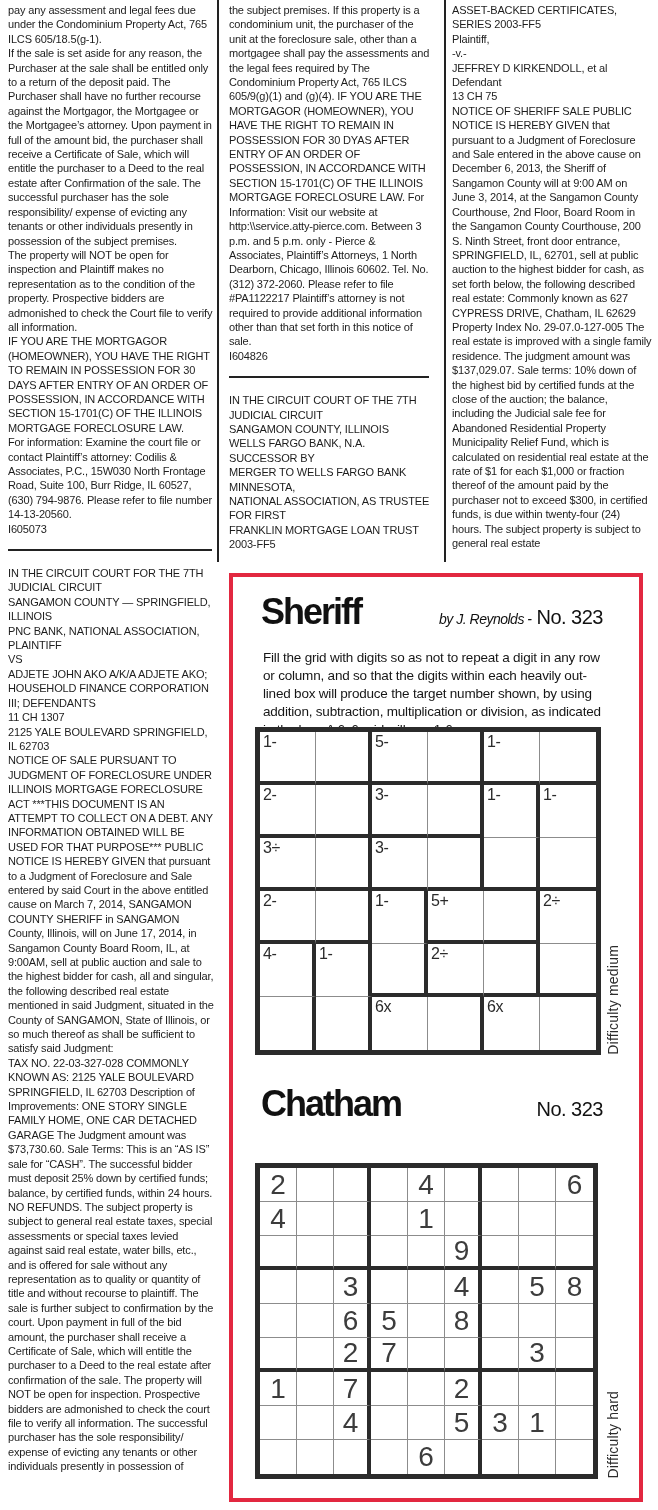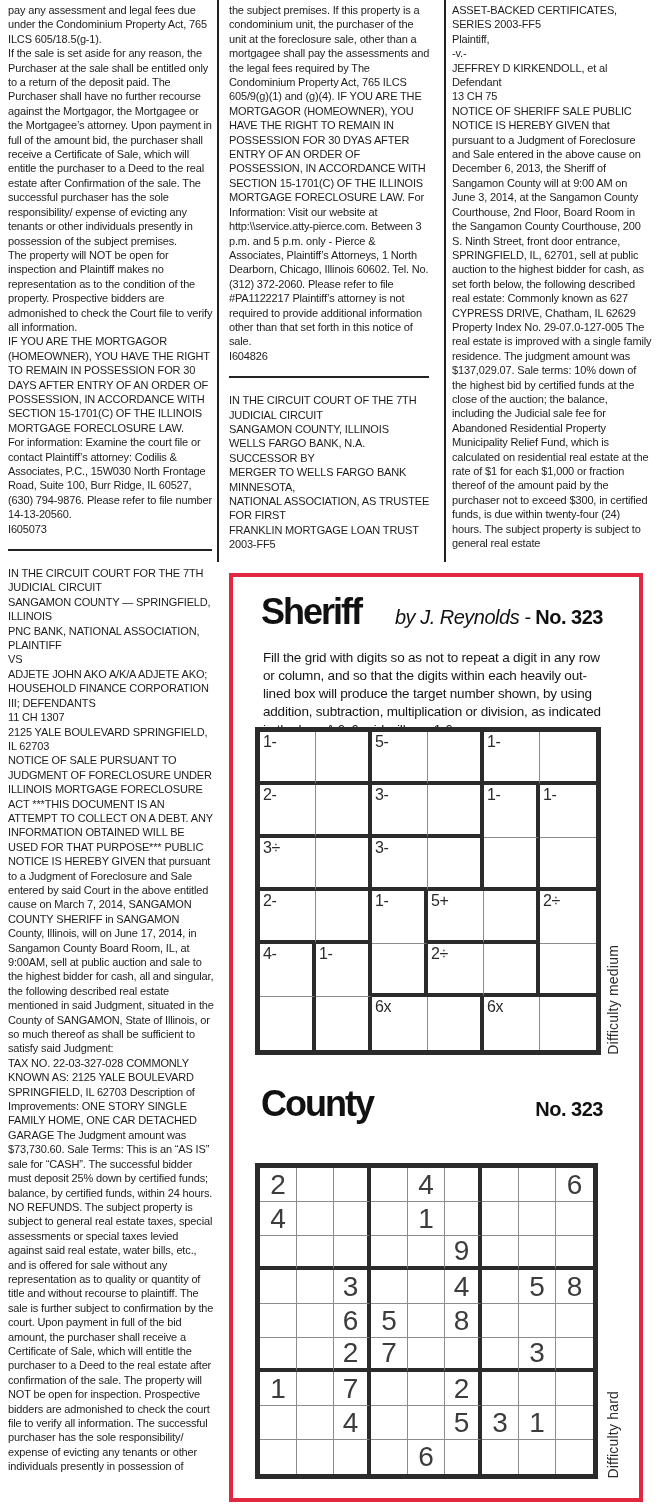--- a/index.html
+++ b/index.html
@@ -11,22 +11,22 @@
   .legal-col{position:absolute;top:3px;font-size:11px;line-height:14.4px;letter-spacing:-0.15px;}
   .notice{white-space:pre-line;}
   .notice-hr{border:none;height:2px;background:#222;margin:13px 2px 15px 0;}
   .col-rule{position:absolute;top:0;width:2px;height:562px;background:#222;}
   .puzzle-box{
     position:absolute;left:229px;top:573px;width:414px;height:929px;
     box-sizing:border-box;border:4px solid #e22840;background:#fff;
   }
   .title-row{position:absolute;left:28px;right:36px;display:flex;align-items:baseline;}
   .puzzle-title{font-size:36px;font-weight:700;letter-spacing:-2px;color:#111;}
-  .byline{margin-left:auto;font-size:20px;font-style:italic;color:#111;letter-spacing:-0.5px;}
-  .puzzle-no{font-size:20px;font-weight:700;color:#111;margin-left:5px;letter-spacing:-0.5px;text-align:center;}
+  .byline{margin-left:auto;font-size:14px;font-style:italic;color:#111;letter-spacing:-0.5px;}
+  .puzzle-no{font-size:20px;font-weight:400;color:#111;margin-left:5px;letter-spacing:-0.5px;text-align:center;}
   .instr{position:absolute;left:30px;width:358px;font-size:13.5px;line-height:18px;letter-spacing:-0.2px;white-space:pre-line;color:#161616;}
   .grid{position:absolute;display:grid;border:5px solid #2b2b2b;background:#fff;}
   .kgrid{left:22px;top:150px;grid-auto-rows:53px;}
   .sgrid{left:22px;top:586px;grid-auto-rows:34px;}
   .kcell{box-sizing:border-box;position:relative;background:#fff;}
   .klabel{position:absolute;top:1px;left:3px;font-size:16px;color:#2b2b2b;letter-spacing:-0.5px;}
   .scell{box-sizing:border-box;display:flex;align-items:center;justify-content:center;
          font-size:28px;color:#3c3c3c;background:#fff;}
   .vert-label{position:absolute;left:372px;writing-mode:vertical-rl;transform:rotate(180deg);
               font-size:14px;color:#2b2b2b;letter-spacing:0.2px;}
@@ -163,21 +163,21 @@
       <div class="kcell" style="border-right: 4px solid rgb(43, 43, 43);"></div>
       <div class="kcell" style="border-right: 1px solid rgb(140, 140, 140);">
         <span class="klabel">6x</span>
       </div>
       <div class="kcell"></div>
     </div>
 
   <div class="vert-label" style="bottom:443px;">Difficulty medium</div>
 
   <div class="title-row" style="top:506px;">
-    <span class="puzzle-title">County</span>
+    <span class="puzzle-title">Chatham</span>
     <span class="puzzle-no" style="margin-left:auto;">No. 323</span>
   </div>
 
 
   <div class="grid sgrid" style="grid-template-columns: repeat(9, 37px);">
       <div class="scell" style="border-right: 1px solid rgb(140, 140, 140); border-bottom: 1px solid rgb(140, 140, 140);">2</div>
       <div class="scell" style="border-right: 1px solid rgb(140, 140, 140); border-bottom: 1px solid rgb(140, 140, 140);"></div>
       <div class="scell" style="border-right: 4px solid rgb(43, 43, 43); border-bottom: 1px solid rgb(140, 140, 140);"></div>
       <div class="scell" style="border-right: 1px solid rgb(140, 140, 140); border-bottom: 1px solid rgb(140, 140, 140);"></div>
       <div class="scell" style="border-right: 1px solid rgb(140, 140, 140); border-bottom: 1px solid rgb(140, 140, 140);">4</div>

